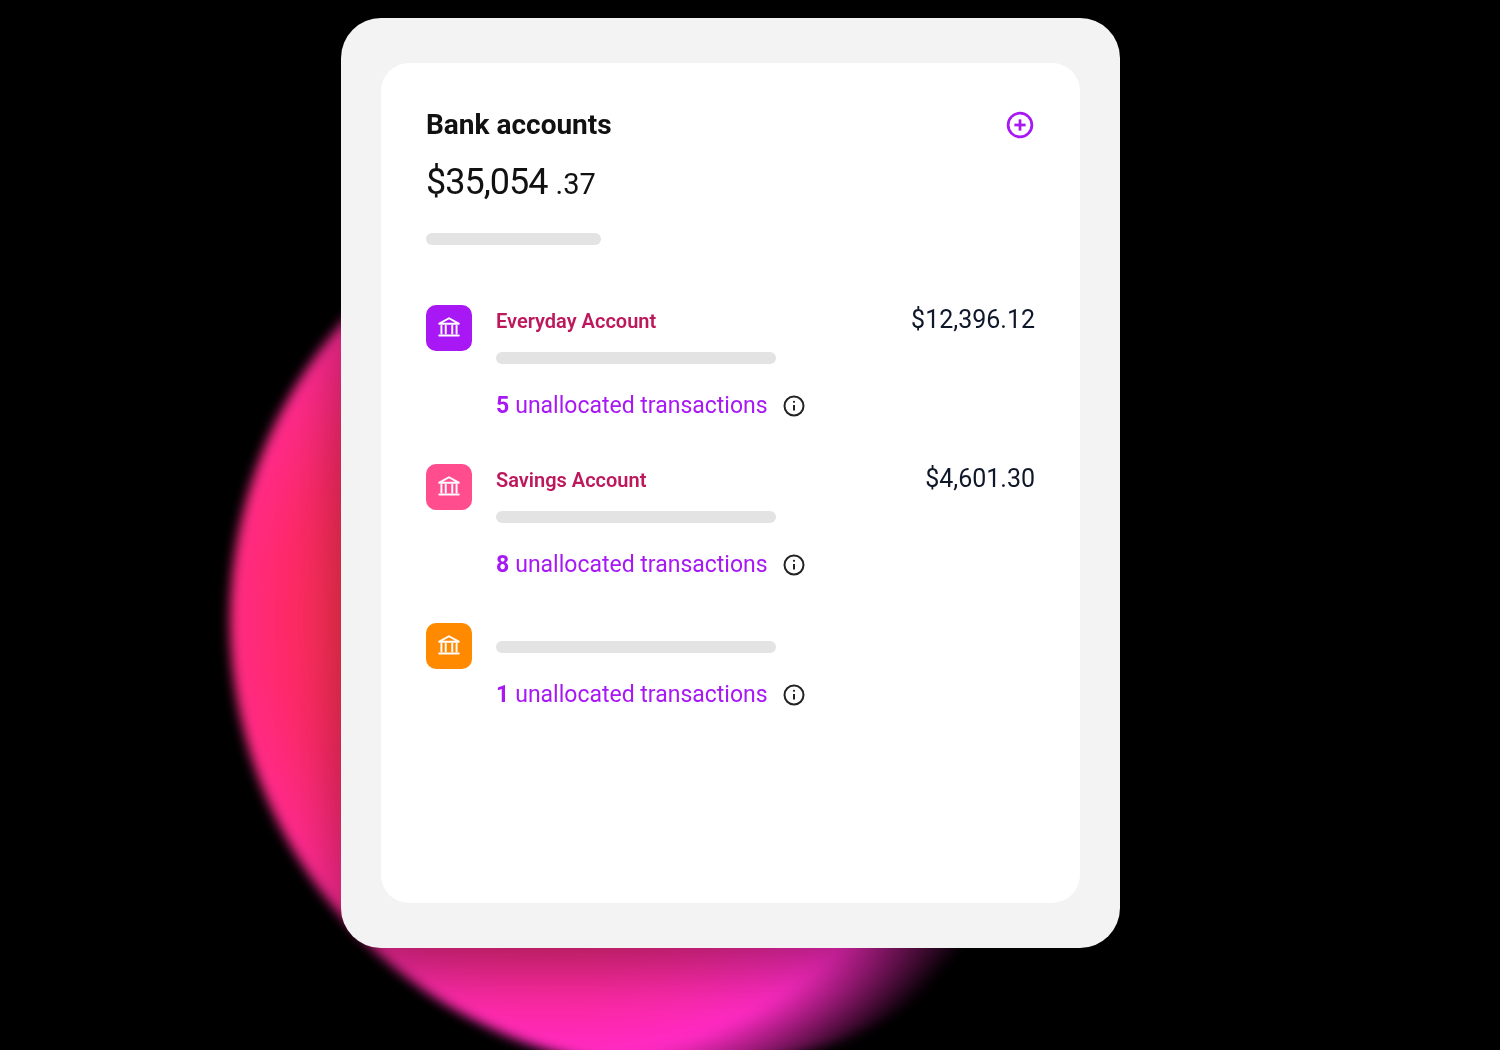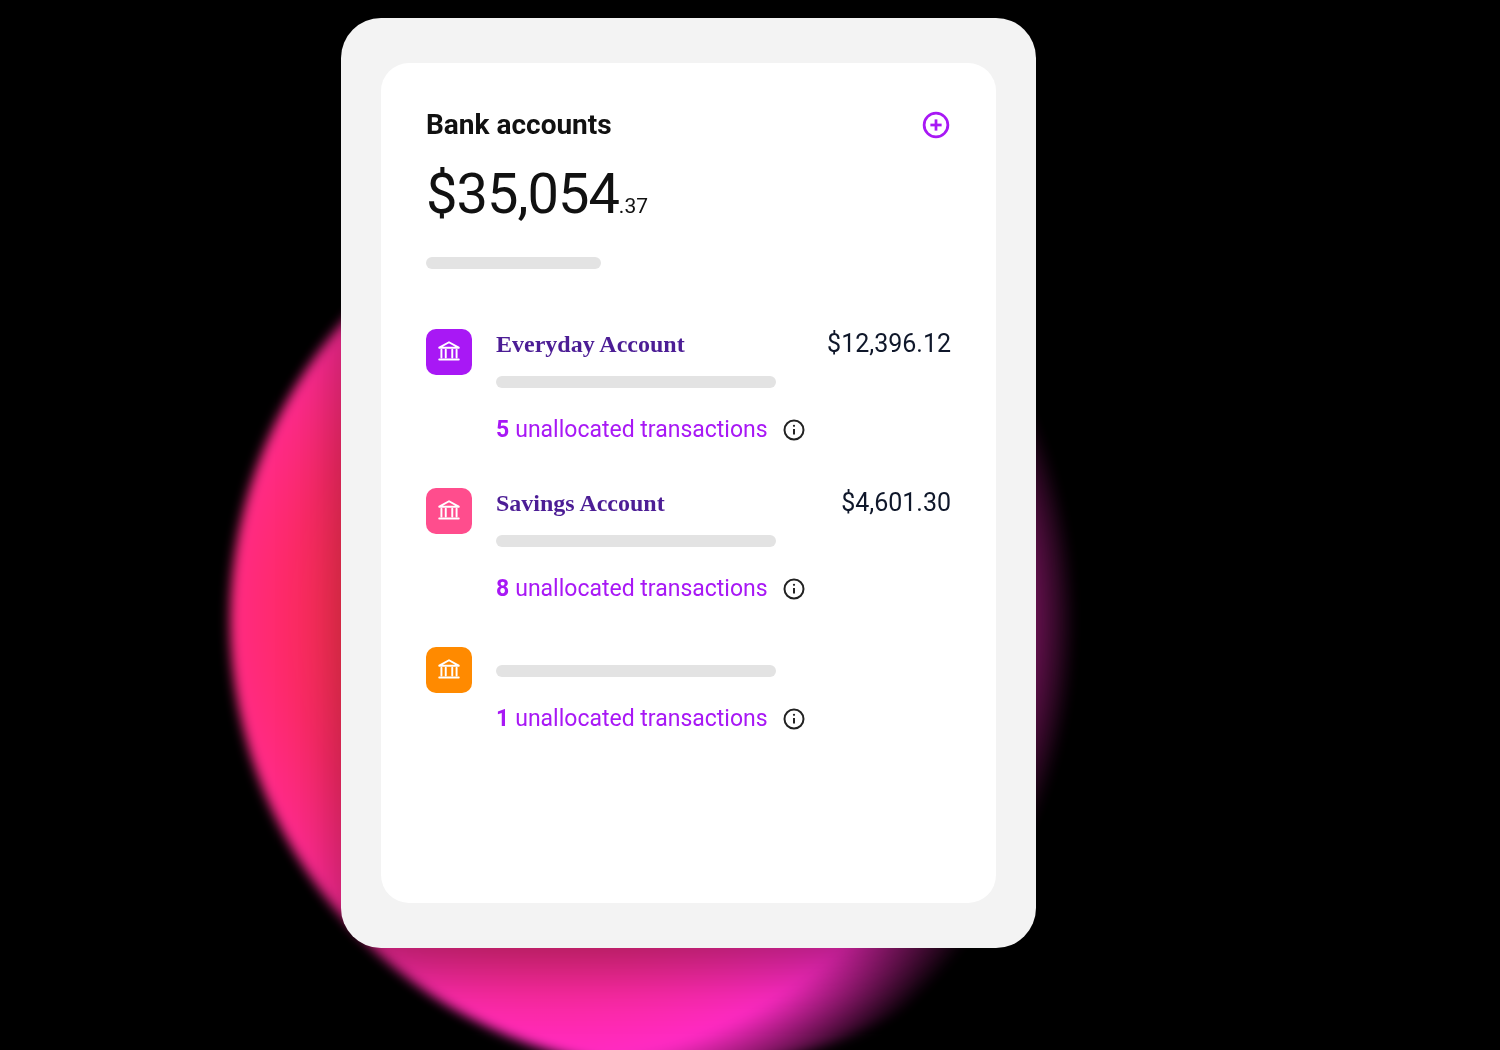--- a/index.html
+++ b/index.html
@@ -19,21 +19,21 @@
     background: radial-gradient(circle at 35% 50%, #ff4800 0%, #ff2a68 35%, #ff2ac4 60%, rgba(255,42,196,0) 72%);
     filter: blur(6px);
     left: 230px;
     top: 170px;
     z-index: 0;
   }
   .outer-card {
     position: absolute;
     left: 341px;
     top: 18px;
-    width: 695px;
+    width: 779px;
     height: 930px;
     background: #f3f3f3;
     border-radius: 40px;
     box-shadow: 0 20px 60px rgba(0,0,0,0.35);
     z-index: 2;
     padding: 45px 40px;
   }
   .inner-card {
     background: #fff;
     border-radius: 28px;
@@ -56,22 +56,22 @@
     color: #a818f5;
     cursor: pointer;
   }
   .total {
     margin-top: 20px;
     font-weight: 400;
     color: #111;
     display: flex;
     align-items: baseline;
   }
-  .total-main { font-size: 56px; letter-spacing: -1px; }
-  .total-cents { font-size: 21px; margin-left: 0; }
+  .total-main { font-size: 36px; letter-spacing: -1px; }
+  .total-cents { font-size: 29px; margin-left: 8px; }
   .skeleton {
     height: 12px;
     background: #e3e3e3;
     border-radius: 6px;
   }
   .skeleton.top { width: 175px; margin-top: 30px; }
   .accounts { margin-top: 60px; }
   .account {
     display: flex;
     align-items: flex-start;
@@ -91,24 +91,23 @@
   .acct-icon.purple { background: #a818f5; }
   .acct-icon.pink   { background: #ff4d8d; }
   .acct-icon.orange { background: #ff8a00; }
   .acct-body { flex: 1; }
   .acct-head {
     display: flex;
     justify-content: space-between;
     align-items: baseline;
   }
   .acct-name {
-    font-size: 24px;
+    font-size: 20px;
     font-weight: 600;
-    color: #4c1d95;
-    font-family: Liberation Serif, serif;
+    color: #be185d;
   }
   .acct-balance {
     font-size: 25px;
     font-weight: 400;
     color: #0f172a;
   }
   .acct-skel { width: 280px; margin-top: 18px; }
   .unalloc {
     display: flex;
     align-items: center;

